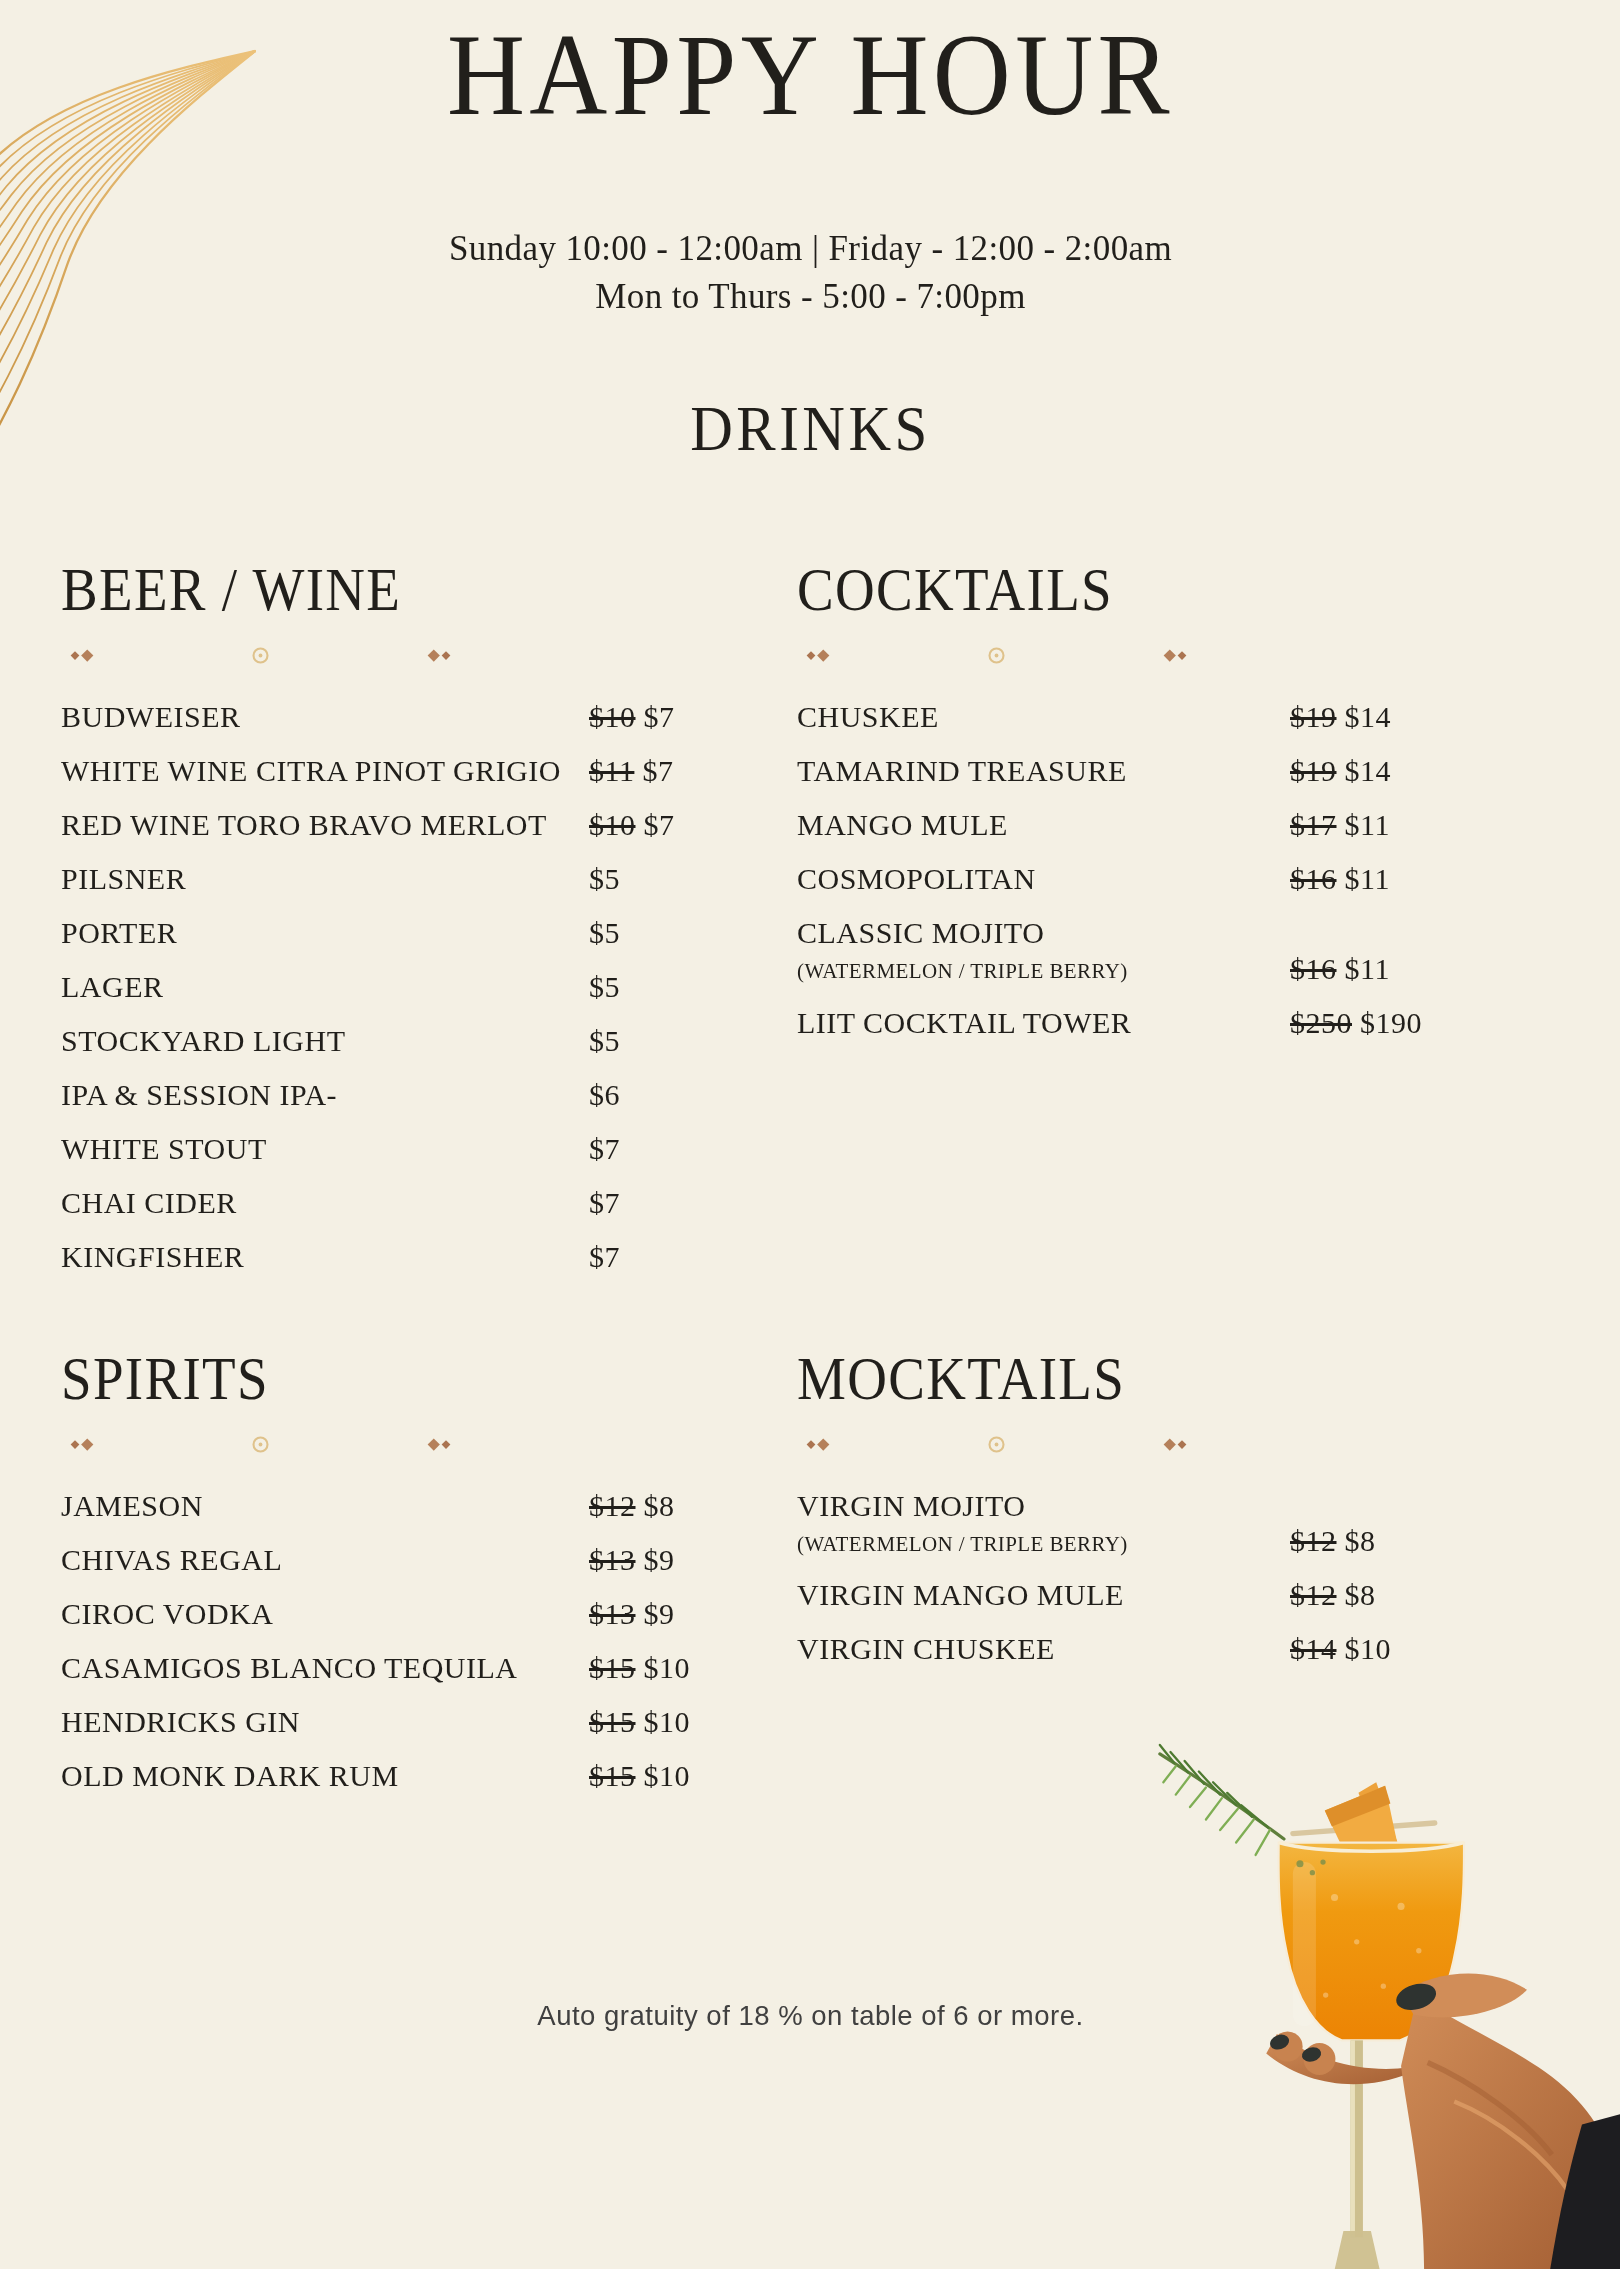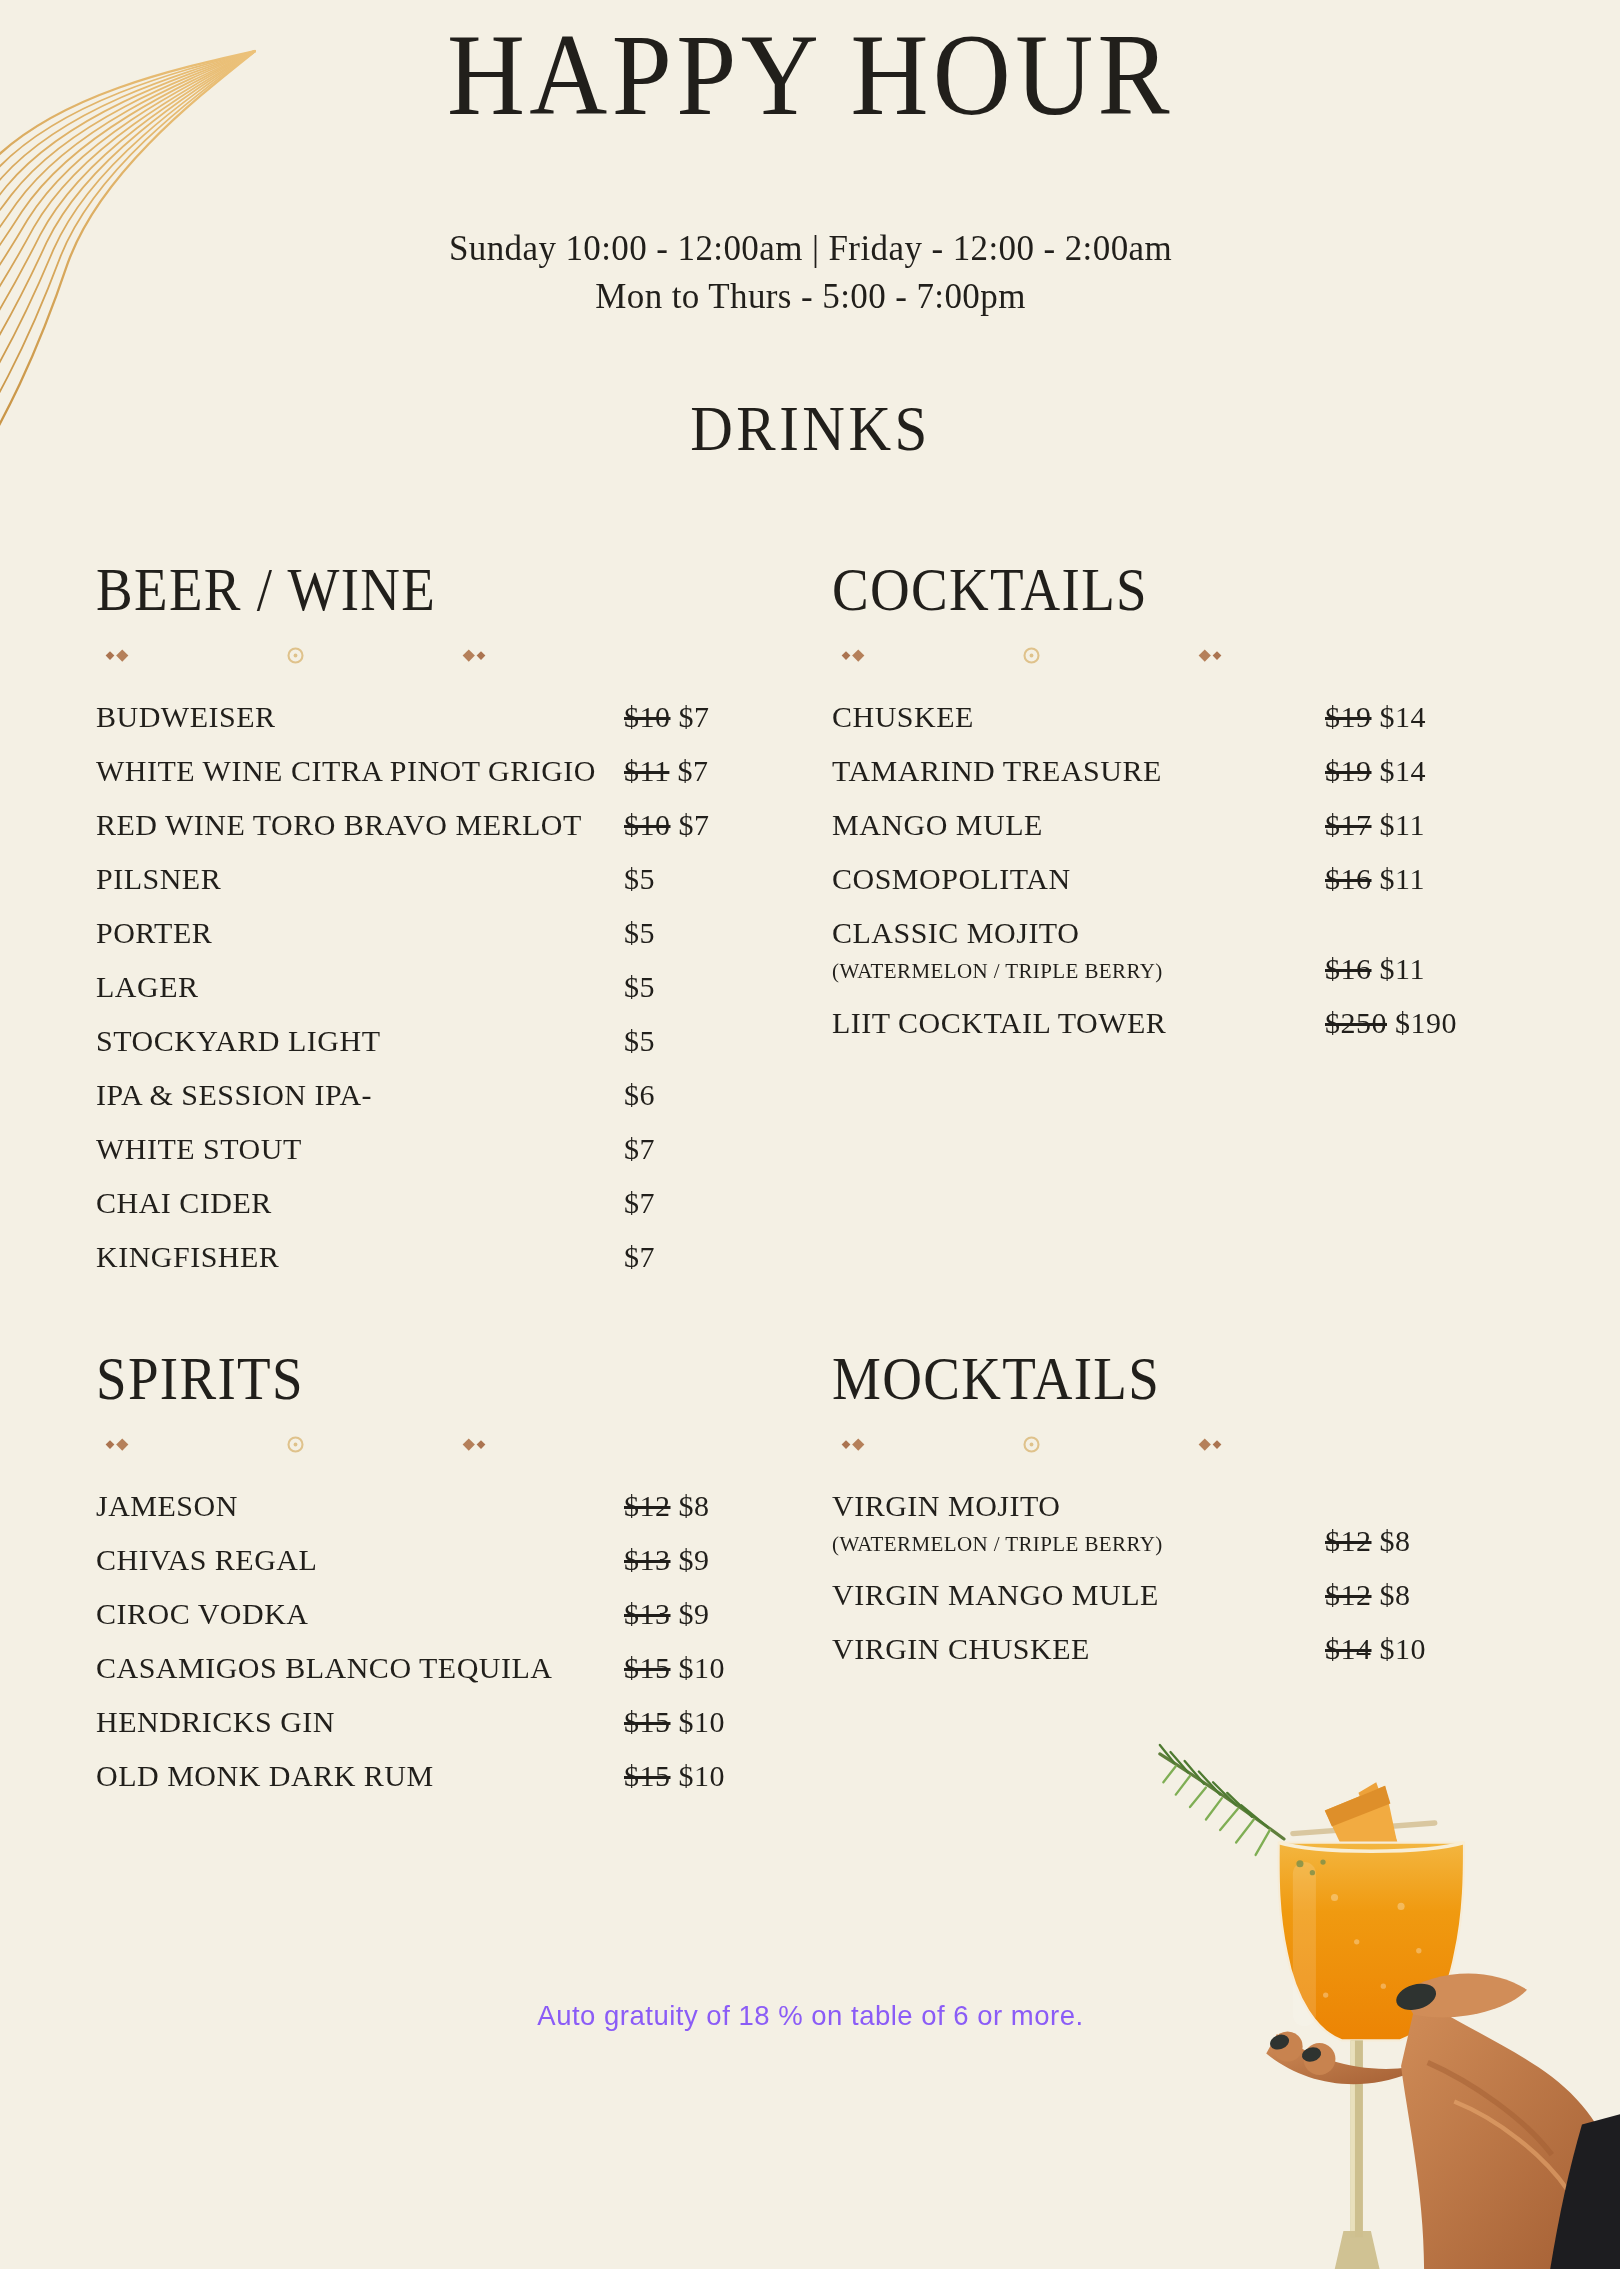--- a/index.html
+++ b/index.html
@@ -25,21 +25,21 @@
   .schedule { margin-top:85px; font-size:35px; line-height:48px; letter-spacing:0.4px; }
   .drinks-heading {
     margin-top:74px; text-align:center; font-weight:400;
     font-size:59px; letter-spacing:3.5px; transform:scaleY(1.06);
   }
   
   .columns {
     display:grid;
     grid-template-columns:638px 656px;
     column-gap:98px;
-    padding-left:96px;
+    padding-left:61px;
     margin-top:91px;
   }
   .section h3 {
     font-size:55px; font-weight:400; letter-spacing:1.3px;
     transform:scaleY(1.1); transform-origin:left top;
   }
   .section.row2 { margin-top:49px; }
   .divider { display:block; margin-top:26.6px; }
   .items { list-style:none; margin-top:35px; }
   .item { display:flex; align-items:flex-end; margin-bottom:22px;
@@ -48,21 +48,21 @@
   .item-sub { font-size:21px; line-height:26.6px; margin-top:9px; letter-spacing:0.4px; }
   .price-cell { flex:0 0 auto; white-space:nowrap; }
   .col-left  .price-cell { width:110px; }
   .col-right .price-cell { width:163px; }
   .old-price { text-decoration:line-through; margin-right:8px; }
   
   .note {
     position:absolute; left:0; right:0; top:2000px;
     text-align:center;
     font-family:"Liberation Sans", sans-serif;
-    font-size:27.5px; letter-spacing:0.5px; color:#8b5cf6;
+    font-size:27.5px; letter-spacing:0.5px; color:#404040;
   }
 </style>
 </head>
 <body>
 
 <svg width="0" height="0" style="position:absolute" aria-hidden="true">
   <defs>
     <linearGradient id="goldLine" x1="0" y1="0" x2="1" y2="0">
       <stop offset="0" stop-color="#a8714c"></stop>
       <stop offset="0.5" stop-color="#e7cd9c"></stop>

